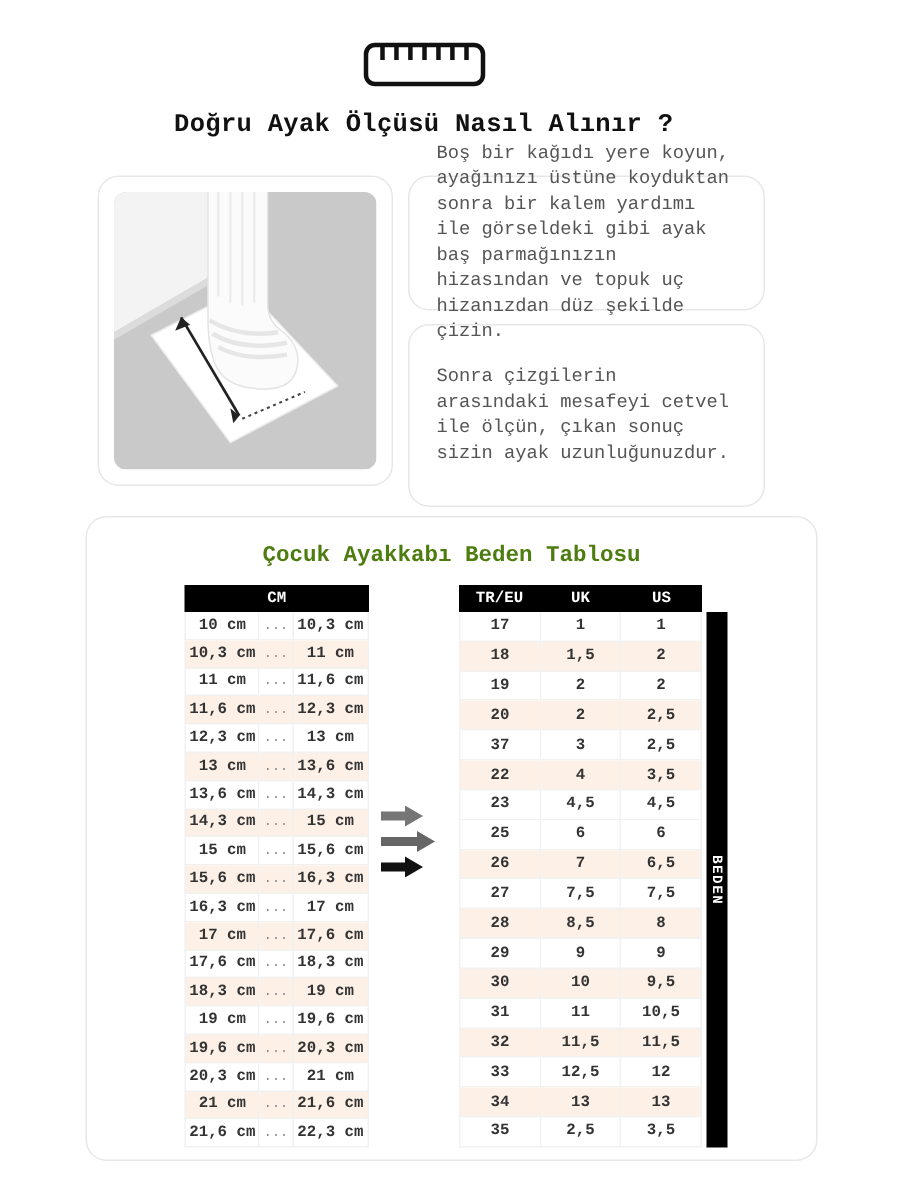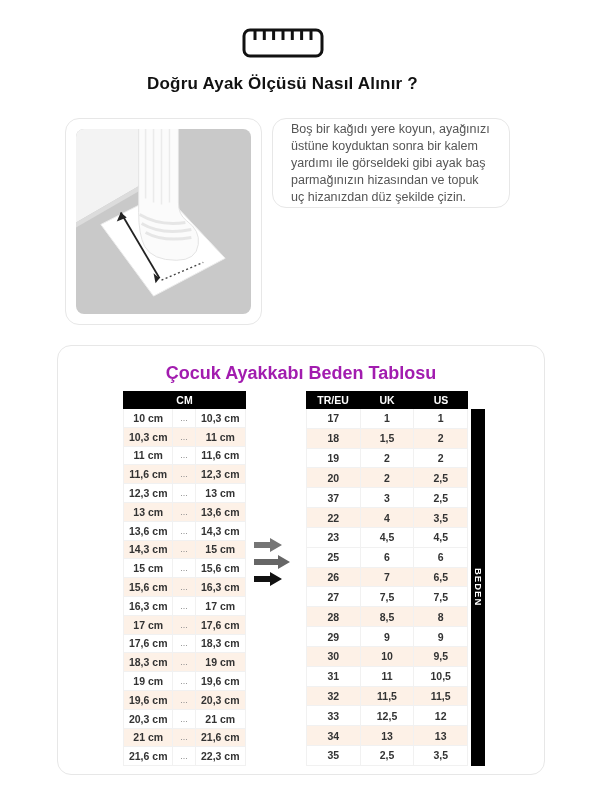--- a/index.html
+++ b/index.html
@@ -1,32 +1,32 @@
 <!DOCTYPE html>
 <html style="--row-alt: #fdf1e7; --table-head-bg: #000000;"><head>
 <meta charset="utf-8">
 <style>
   * { margin:0; padding:0; box-sizing:border-box; }
   html,body { background:#fff; }
   body { width:600px; height:800px; font-family:"Liberation Sans", sans-serif; overflow:hidden; }
-  .page { position:relative; width:565px; height:800px; padding-top:28px; }
+  .page { position:relative; width:565px; height:800px; padding-top:28px;font-family:Liberation Mono, monospace; }
 
   .icon-wrap { display:flex; justify-content:center; }
   .main-title { margin-top:16px; text-align:center; font-size:17px; font-weight:bold; color:#111; letter-spacing:.2px; }
 
   .content { display:flex; margin:24px 55px 0 65px; gap:10px; height:207px; }
   .photo-card { width:197px; height:207px; border:1px solid #e7e7e7; border-radius:14px; padding:10px; flex:none; }
   .photo-card svg { width:100%; height:100%; border-radius:8px; display:block; }
   .text-col { flex:1; display:flex; flex-direction:column; gap:9px; }
   .instruction-card { border:1px solid #e7e7e7; border-radius:14px; padding:26px 18px; color:#555; font-size:12.5px; line-height:1.36; display:flex; align-items:center; }
   .instruction-card.first { height:90px; }
   .instruction-card.second { flex:1; }
 
   .size-card { position:relative; margin:20px auto 0 57px; width:488px; height:430px; border:1px solid #e7e7e7; border-radius:14px; }
-  .size-title { text-align:center; font-size:18px; font-weight:bold; color:#a21caf; margin-top:17px; }
+  .size-title { text-align:center; font-size:15px; font-weight:bold; color:#4d7c0f; margin-top:17px; }
 
   .tbl { position:absolute; top:45px; }
   .tbl-head { height:18px; background:var(--table-head-bg,#000); color:#fff; font-size:10.5px; font-weight:bold; display:flex; align-items:center; }
   .tbl-head.single { justify-content:center; }
   .tbl-head .hcell { flex:1; text-align:center; }
   .tbl-rows { height:357px; display:flex; flex-direction:column; }
   .trow { flex:1; display:flex; }
   .trow.alt .tcell { background:var(--row-alt,#fdf1e7); }
   .tcell { background:#fff; border:1px solid #f1f1f1; border-top:none; display:flex; align-items:center; justify-content:center; font-size:10.5px; font-weight:bold; color:#333; }
   .tcell + .tcell { border-left:none; }
@@ -90,20 +90,23 @@
         <polygon points="45,84 41,93 51,89" fill="#222"></polygon>
         <polygon points="84,150 78,145 80,155" fill="#222"></polygon>
         <line x1="86" y1="152" x2="128" y2="134" stroke="#444" stroke-width="1.4" stroke-dasharray="2,2.5"></line>
       </svg>
     </div>
 
     <div class="text-col">
       <div class="instruction-card first">
         <p>Boş bir kağıdı yere koyun, ayağınızı üstüne koyduktan sonra bir kalem yardımı ile görseldeki gibi ayak baş parmağınızın hizasından ve topuk uç hizanızdan düz şekilde çizin.</p>
       </div>
+      <div class="instruction-card second">
+        <p>Sonra çizgilerin arasındaki mesafeyi cetvel ile ölçün, çıkan sonuç sizin ayak uzunluğunuzdur.</p>
+      </div>
     </div>
   </div>
 
   <div class="size-card">
     <h2 class="size-title">Çocuk Ayakkabı Beden Tablosu</h2>
 
     <div class="tbl cm-table">
       <div class="tbl-head single">CM</div>
       <div class="tbl-rows" id="cm-rows">
           <div class="trow">

